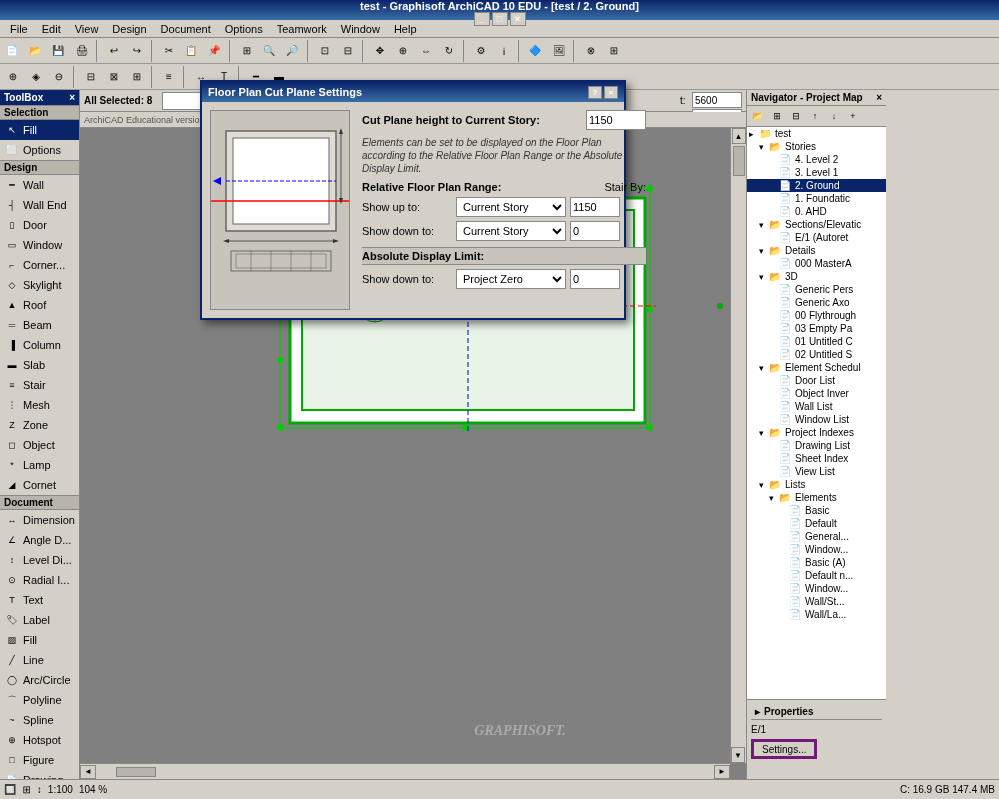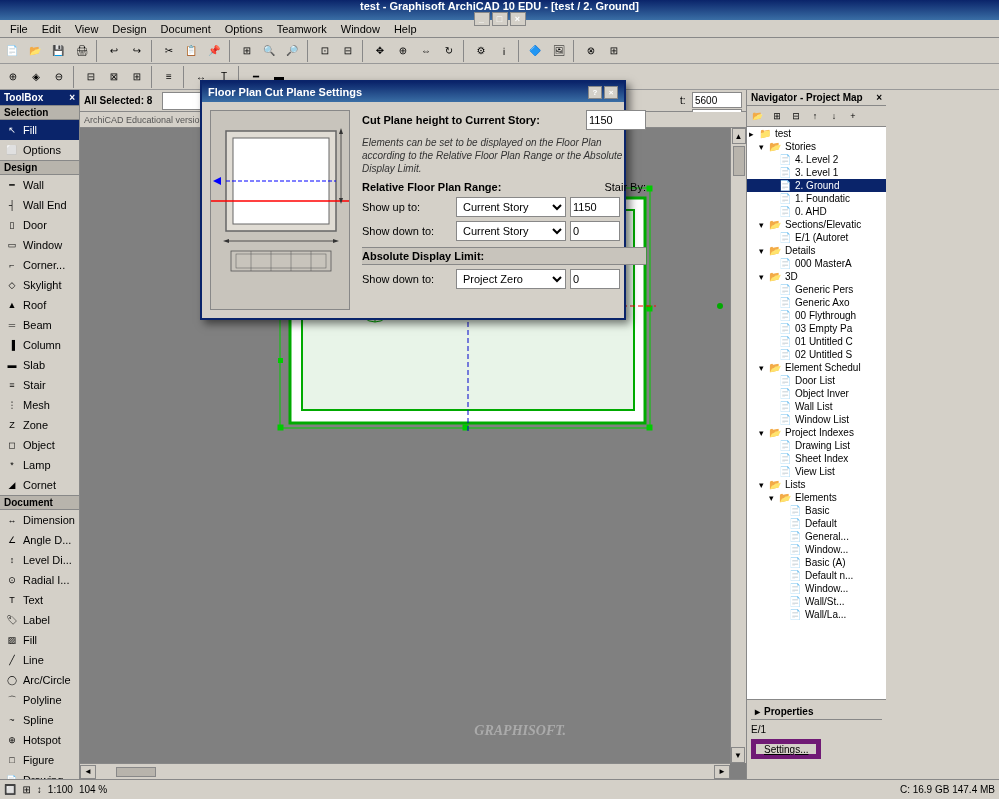--- a/index.html
+++ b/index.html
@@ -893,21 +893,21 @@
     </div>
 
     <div id="properties-panel" style="background:#d4d0c8;border-top:1px solid #888;padding:4px;">
       <div id="properties-header" style="font-size:10px;font-weight:bold;margin-bottom:4px;">
         <span>Properties</span>
       </div>
       <div style="display:flex;align-items:center;gap:4px;font-size:10px;">
         <span>E/1</span>
       </div>
       <div style="margin-top:4px;">
-        <button style="font-size:10px;height:20px;background:#d4d0c8;border:5px solid #701a75;cursor:pointer;padding:0 8px;text-decoration:underline;">Settings...</button>
+        <button style="font-size:10px;height:20px;background:#d4d0c8;border:3px solid #701a75;cursor:pointer;padding:0 8px;">Settings...</button>
       </div>
     </div>
   </div>
 </div>
 
 <div id="statusbar" style="position:fixed;bottom:0;left:0;width:999px;height:20px;background:#d4d0c8;border-top:1px solid #888;display:flex;align-items:center;font-size:10px;padding:0 4px;gap:6px;z-index:200;">
   <span>🔲</span>
   <span>⊞</span>
   <span>↕</span>
   <span>1:100</span>

